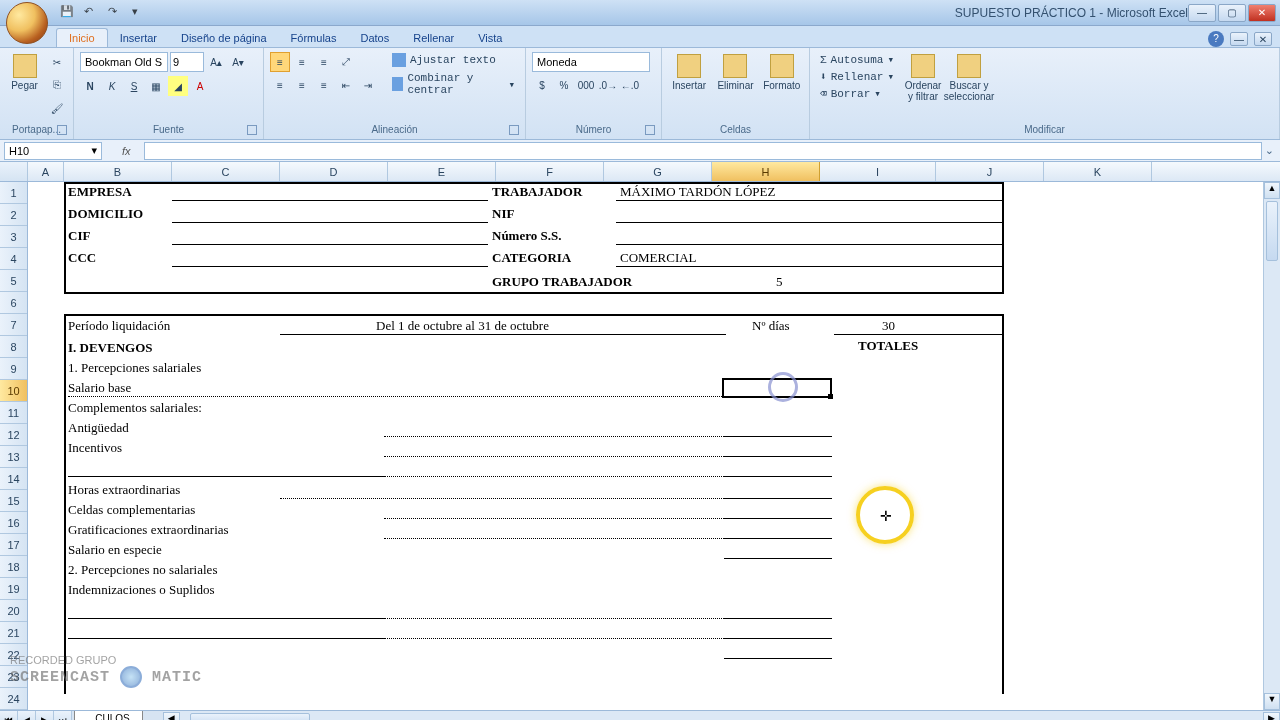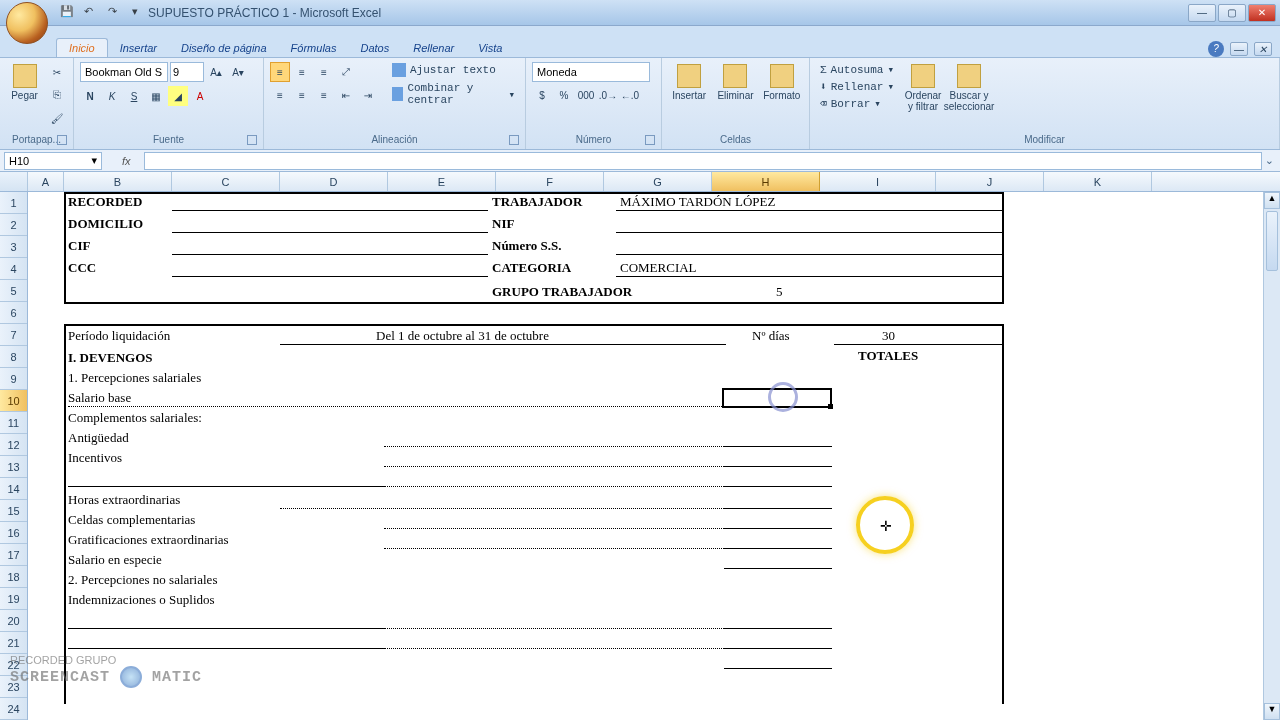--- a/index.html
+++ b/index.html
@@ -3,27 +3,27 @@
 <meta charset="utf-8">
 <style>
   * { box-sizing: border-box; margin: 0; padding: 0; }
   body { font-family: "Segoe UI", Tahoma, sans-serif; font-size: 11px; background: #d7e4f2; overflow: hidden; width: 1280px; height: 720px; position: relative; }
   
   
   .titlebar { height: 26px; background: linear-gradient(#cee1f5, #a6c6e8); display: flex; align-items: center; padding: 0 4px; border-bottom: 1px solid #8ba8cc; }
   .office-btn { width: 42px; height: 42px; position: absolute; top: 2px; left: 6px; background: radial-gradient(circle at 30% 30%, #ffe9a0, #f0c060 40%, #b86020 70%, #7a3010); border-radius: 50%; border: 1px solid #905020; z-index: 10; }
   .qat { margin-left: 56px; display: flex; gap: 8px; align-items: center; }
   .qat-ico { width: 16px; height: 16px; opacity: .7; }
-  .title-text { flex: 1; text-align: left; color: #34516f; font-size: 12px; }
+  .title-text { flex: 1; text-align: right; color: #34516f; font-size: 12px; }
   .winctl { display: flex; gap: 2px; }
   .winbtn { width: 28px; height: 18px; background: linear-gradient(#eaf2fb,#c5d9f0); border: 1px solid #8aa7c7; border-radius: 2px; display: flex; align-items: center; justify-content: center; font-size: 10px; color: #2a4560; }
   .winbtn.close { background: linear-gradient(#f08070,#c03020); color: #fff; }
   
   
-  .tabs { height: 32px; background: #cee1f5; display: flex; align-items: flex-end; padding-left: 56px; gap: 0; border-bottom: 1px solid #9cb9d9; font-style: italic; }
+  .tabs { height: 22px; background: #cee1f5; display: flex; align-items: flex-end; padding-left: 56px; gap: 0; border-bottom: 1px solid #9cb9d9; }
   .tab { padding: 3px 12px; color: #15428b; font-size: 11px; cursor: pointer; }
   .tab.active { background: #e8f0fa; border: 1px solid #9cb9d9; border-bottom: none; border-radius: 3px 3px 0 0; color: #e07020; }
   .tabs-right { margin-left: auto; display: flex; gap: 6px; padding-right: 8px; align-items: center; }
   .help-ico { width: 16px; height: 16px; background: #4a7ac0; border-radius: 50%; color: #fff; text-align: center; line-height: 16px; font-size: 10px; }
   
   
   .ribbon { height: 92px; background: linear-gradient(#e8f0fa,#d2e2f4); border-bottom: 1px solid #9cb9d9; display: flex; }
   .group { border-right: 1px solid #b8cce0; padding: 4px 6px 2px; display: flex; flex-direction: column; }
   .group-body { flex: 1; display: flex; gap: 4px; align-items: flex-start; }
   .group-label { text-align: center; font-size: 10px; color: #4a6a8a; padding: 2px 0; position: relative; }
@@ -309,21 +309,21 @@
       <div class="rowhdr">21</div>
       <div class="rowhdr">22</div>
       <div class="rowhdr">23</div>
       <div class="rowhdr">24</div>
     </div>
   <div class="cells">
     <div class="sheet">
 
       <div class="box-outer" style="left:36px; top:0; width:940px; height:112px"></div>
 
-      <div class="cell-txt lbl-b" style="left:40px; top:2px">RECORDED</div>
+      <div class="cell-txt lbl-b" style="left:40px; top:2px">EMPRESA</div>
       <div class="cell-txt lbl-b" style="left:464px; top:2px">TRABAJADOR</div>
       <div class="cell-txt" style="left:592px; top:2px">MÁXIMO TARDÓN LÓPEZ</div>
       <div class="hline" style="left:144px; top:18px; width:316px"></div>
       <div class="hline" style="left:588px; top:18px; width:386px"></div>
 
       <div class="cell-txt lbl-b" style="left:40px; top:24px">DOMICILIO</div>
       <div class="cell-txt lbl-b" style="left:464px; top:24px">NIF</div>
       <div class="hline" style="left:144px; top:40px; width:316px"></div>
       <div class="hline" style="left:588px; top:40px; width:386px"></div>
 

